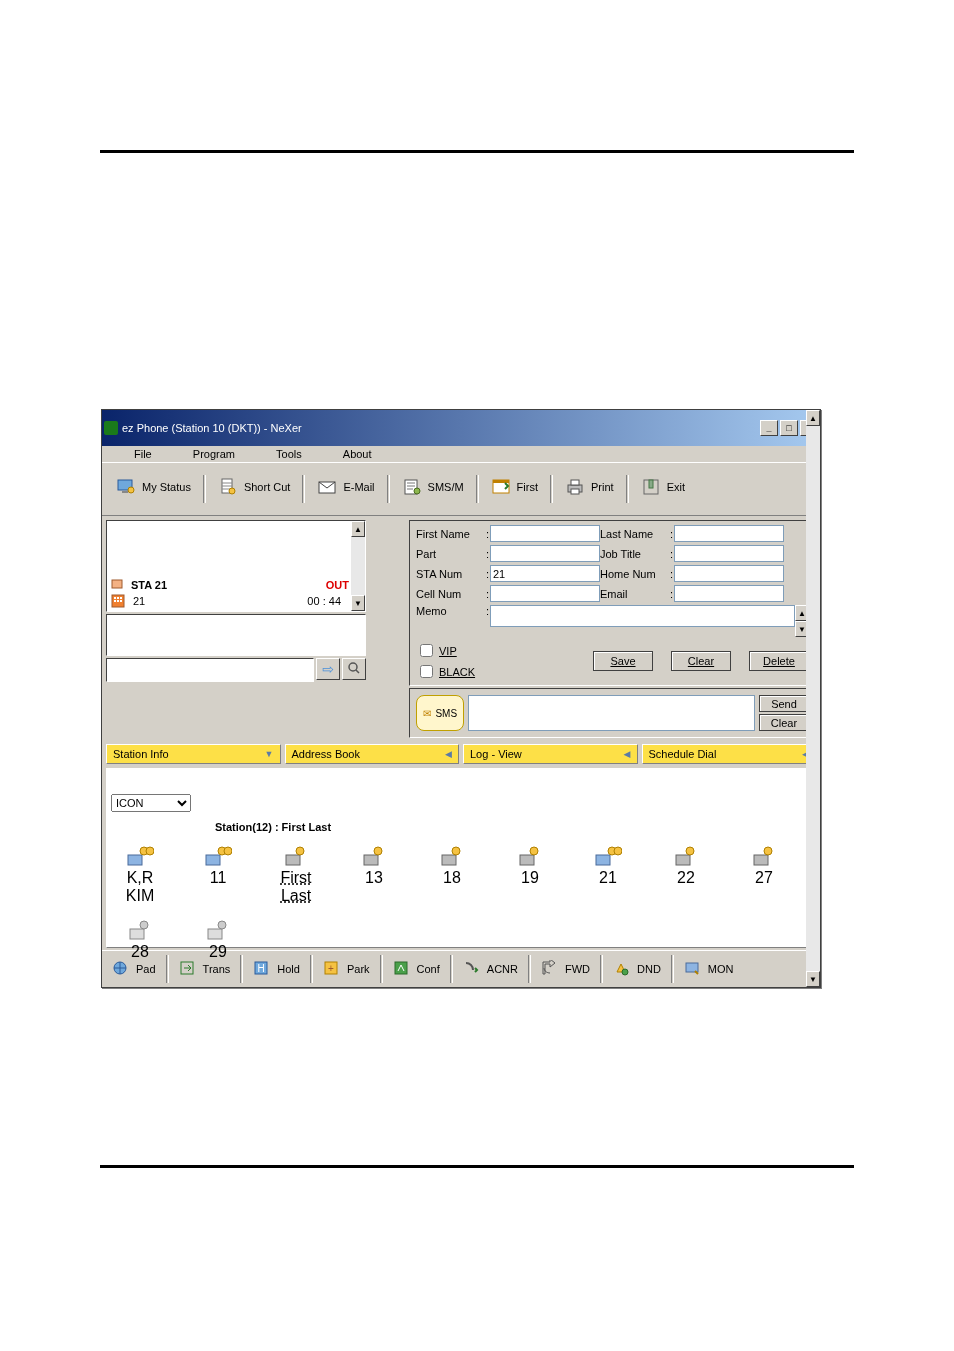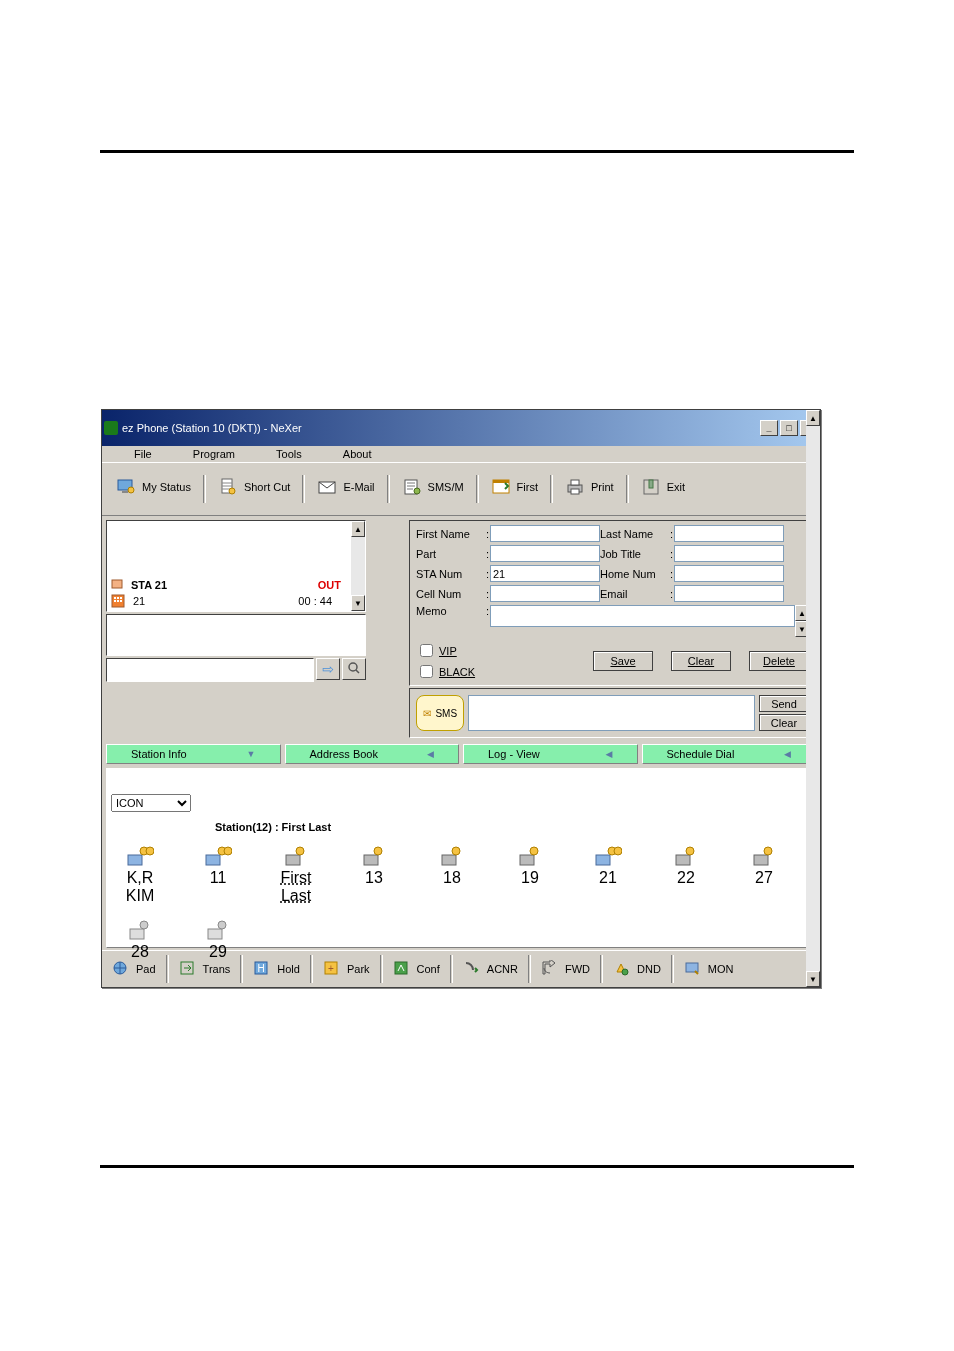--- a/index.html
+++ b/index.html
@@ -114,21 +114,21 @@
     position:absolute;
     bottom:2px;left:2px;right:14px;
     display:flex;align-items:center;
     font-size:11px;
     padding:1px 2px;
   }
   .call-entry .sta-icon {
     width:14px;height:14px;margin-right:6px;
   }
   .call-entry .sta-label {font-weight:bold;text-align:right;}
-  .call-entry .out {color:#d00;font-weight:bold;margin-left:auto;margin-right:8px;}
+  .call-entry .out {color:#d00;font-weight:bold;margin-left:auto;margin-right:0;}
   .call-entry.row2 {bottom:2px;}
   .scroll-v {
     position:absolute;right:0;top:0;bottom:0;width:14px;
     background:#d4d0c8;
     display:flex;flex-direction:column;
   }
   .scroll-btn {
     flex:0 0 14px;
     border:1px solid #fff;
     border-right-color:#404040;border-bottom-color:#404040;
@@ -215,23 +215,23 @@
   .sms-btns {display:flex;flex-direction:column;gap:2px;}
   .tabs-row {
     display:flex;gap:4px;
     padding:2px 4px;
   }
   .tab {
     flex:1;height:18px;
     border:1px solid #808080;
     border-top-color:#fff;border-left-color:#fff;
     display:flex;align-items:center;
-    padding:0 24px;
+    padding:0 6px;
     font-size:11px;
-    background:#86efac;
+    background:#fde047;
     justify-content:space-between;
   }
   .tab .tri {font-size:9px;color:#5b7ba5;}
   .station-area {
     margin:2px 4px;
     border:1px solid #808080;
     border-top-color:#fff;border-left-color:#fff;
     background:#fff;
     padding:4px;
     height:170px;
@@ -399,21 +399,21 @@
                     <rect x="3" y="3" width="2" height="2"></rect>
                     <rect x="6" y="3" width="2" height="2"></rect>
                     <rect x="9" y="3" width="2" height="2"></rect>
                     <rect x="3" y="6" width="2" height="2"></rect>
                     <rect x="6" y="6" width="2" height="2"></rect>
                     <rect x="9" y="6" width="2" height="2"></rect>
                   </g>
                 </svg>
             </span>
             <span style="margin-left:2px">21</span>
-            <span style="margin-left:auto;margin-right:17px">00 : 44</span>
+            <span style="margin-left:auto;margin-right:8px">00 : 44</span>
           </div>
         </div>
         <div style="height:40px" class="white-box">
           <div class="scroll-v" style="height:100%">
             <div class="scroll-btn">▲</div>
             <div class="scroll-track"></div>
             <div class="scroll-btn">▼</div>
           </div>
         </div>
         <div class="search-box">

